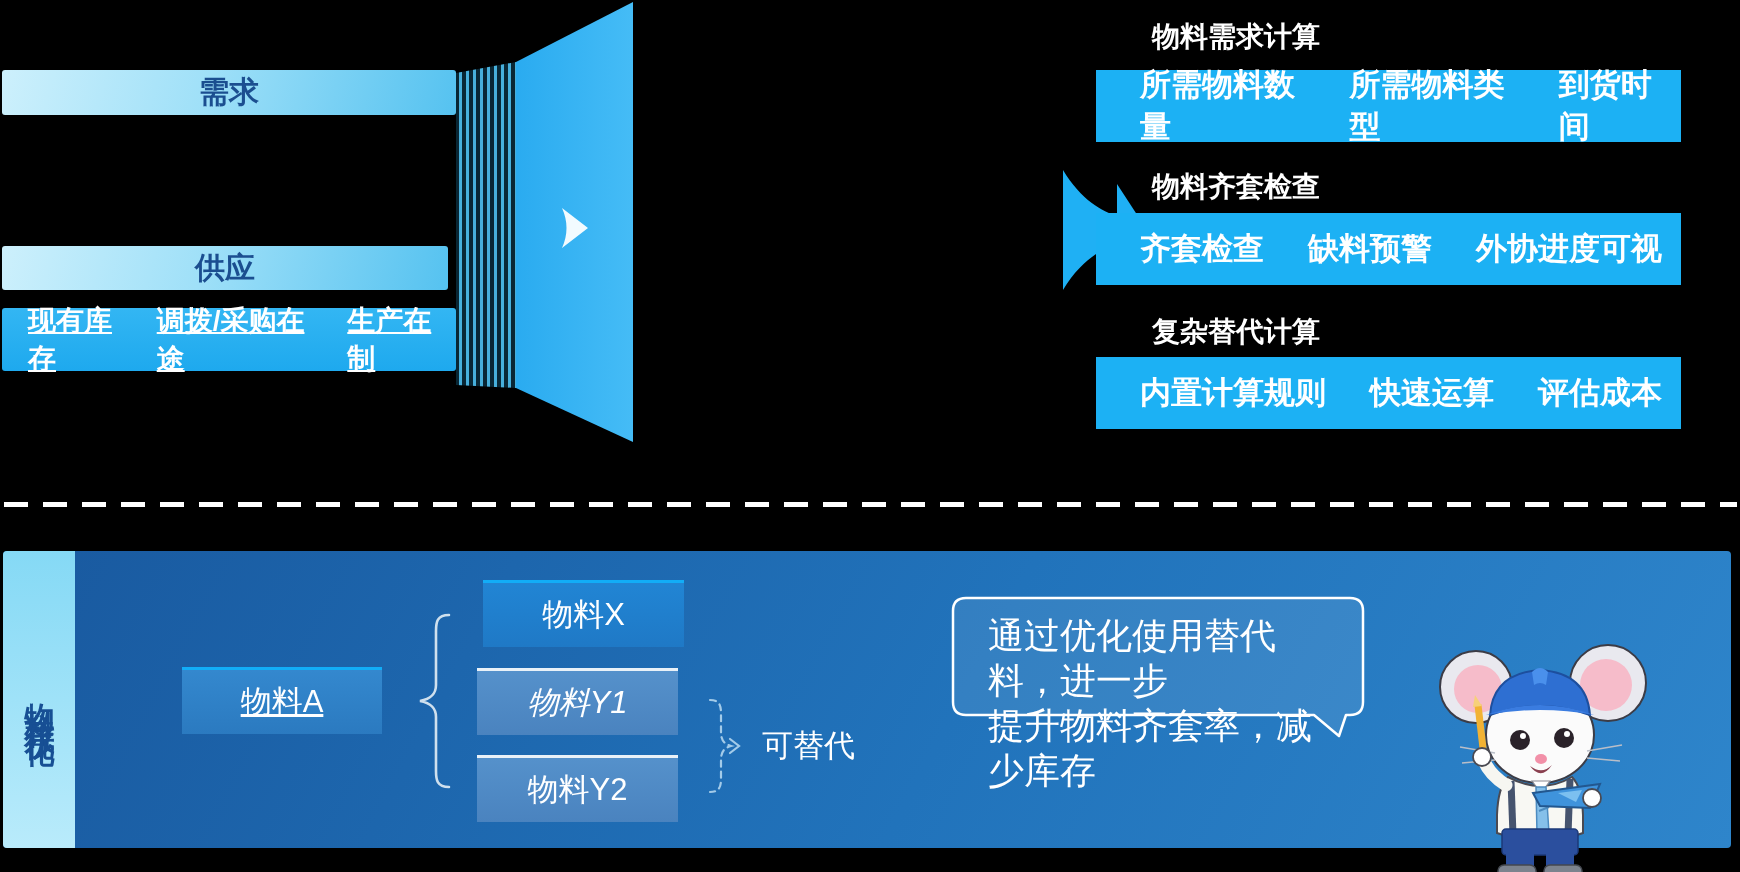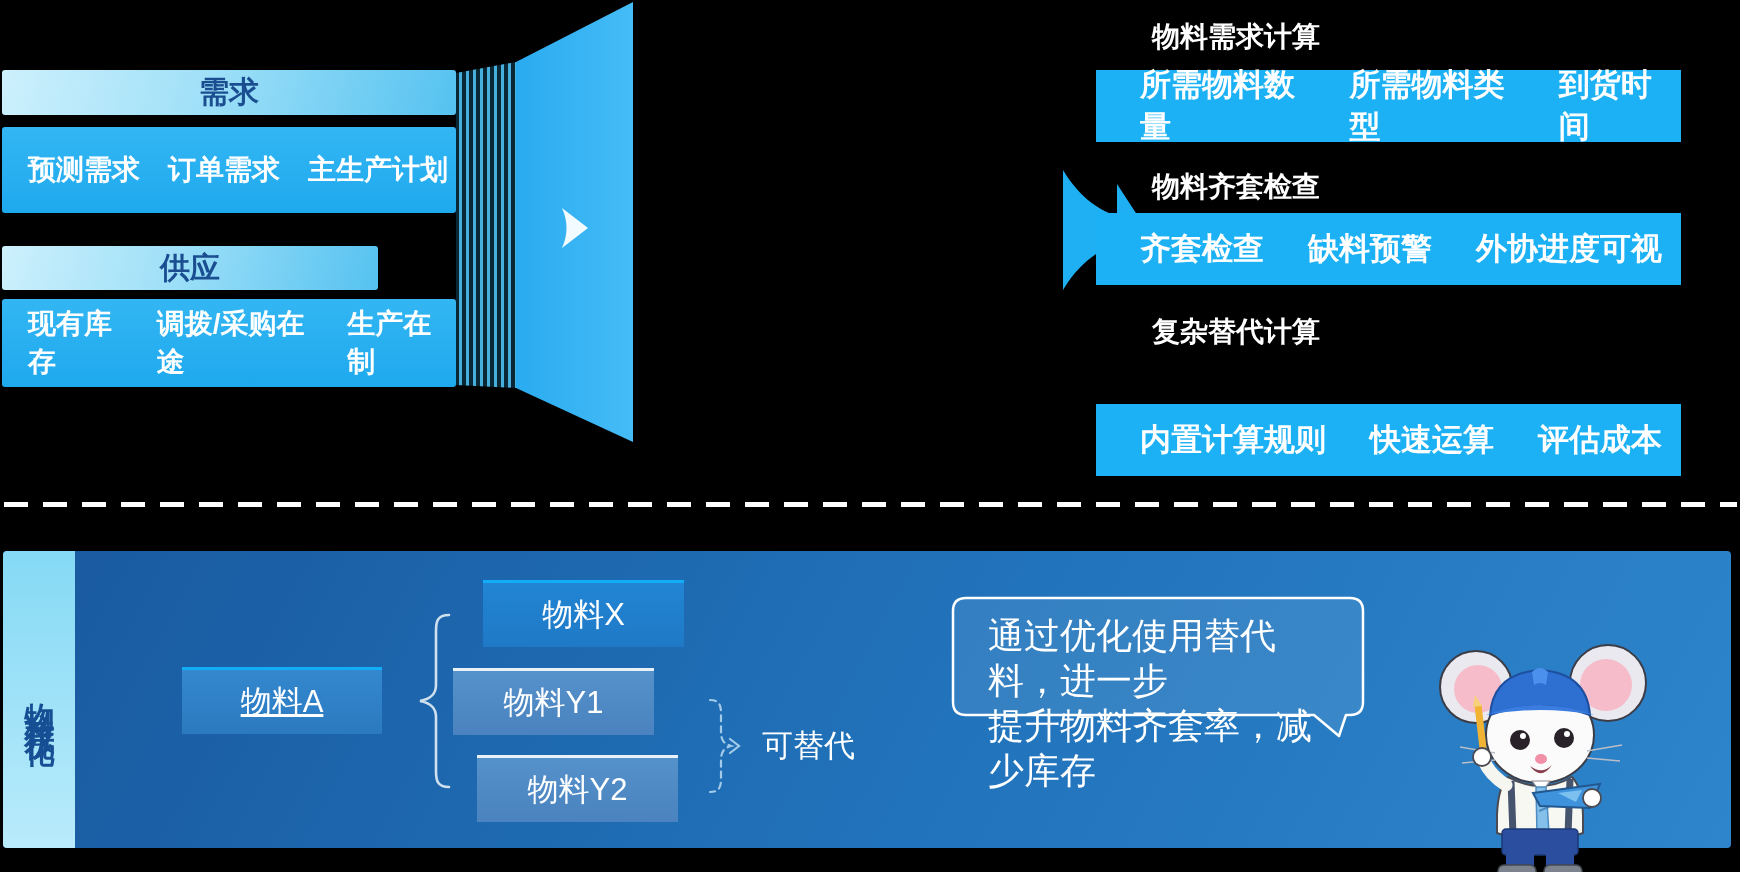--- a/index.html
+++ b/index.html
@@ -45,43 +45,36 @@
   .side-strip{left:0;top:0;width:72px;height:297px;border-radius:4px 0 0 4px;
               background:linear-gradient(180deg,#85d9f5,#b9ebfb);
               display:flex;align-items:center;justify-content:center;}
   .side-label{writing-mode:vertical-rl;text-orientation:upright;
               color:#174f94;font-size:30px;font-weight:bold;letter-spacing:7px;}
   .mat-box{width:201px;height:67px;display:flex;align-items:center;justify-content:center;
            color:#fff;font-size:31px;border-top:3px solid #12adf7;box-sizing:border-box;}
   .mat-a{left:179px;top:116px;width:200px;background:linear-gradient(180deg,#3488ce,#2b7ac0);text-decoration:underline;}
   .mat-x{left:480px;top:29px;background:linear-gradient(180deg,#2185d4,#1f79c6);}
   .mat-y{background:linear-gradient(180deg,#5591cb,#4a83bf);border-top:3px solid #e9f1f8;}
-  .mat-y1{left:450px;top:117px;} .mat-y2{left:474px;top:204px;}
+  .mat-y1{left:474px;top:117px;font-style:italic;} .mat-y2{left:474px;top:204px;}
   .sub-label{left:759px;top:178px;height:34px;line-height:34px;color:#fff;font-size:31px;}
   .bubble-text{left:985px;top:62px;width:352px;color:#fff;font-size:36px;line-height:45px;}
 </style>
 </head>
 <body>
 
 <div class="stage">
 
   <div class="abs hdr-bar" style="left:2px;top:70px;width:454px;height:45px;">
     <span>需求</span>
   </div>
-  <div class="abs item-bar" style="left:2px;top:127px;width:454px;height:86px;">
-    <span class="gap28">
-      <span>预测需求</span>
-      <span>订单需求</span>
-      <span>主生产计划</span>
-    </span>
-  </div>
-  <div class="abs hdr-bar" style="left:2px;top:246px;width:376px;height:44px;">
+  <div class="abs hdr-bar" style="left:2px;top:246px;width:446px;height:44px;">
     <span>供应</span>
   </div>
-  <div class="abs item-bar" style="left:2px;top:299px;width:454px;height:88px;">
+  <div class="abs item-bar" style="left:2px;top:308px;width:454px;height:63px;text-decoration:underline;">
     <span class="gap20">
       <span>现有库存</span>
       <span>调拨/采购在途</span>
       <span>生产在制</span>
     </span>
   </div>
 
   <svg class="abs" style="left:450px;top:0;" width="200" height="452" viewBox="0 0 200 452">
     <defs>
       <linearGradient id="funGrad" x1="0" y1="0" x2="1" y2="0">
@@ -111,21 +104,21 @@
   </div>
 
   <div class="abs out-header" style="top:170px;">物料齐套检查</div>
   <div class="abs out-bar g44" style="top:213px;text-align:right;">
     <span>齐套检查</span>
     <span>缺料预警</span>
     <span>外协进度可视</span>
   </div>
 
   <div class="abs out-header" style="top:315px;">复杂替代计算</div>
-  <div class="abs out-bar g44" style="top:357px;margin-top:47px;">
+  <div class="abs out-bar g44" style="top:357px;">
     <span>内置计算规则</span>
     <span>快速运算</span>
     <span>评估成本</span>
   </div>
 
   <div class="abs divider"></div>
 
   <div class="abs bottom-panel">
 
     <div class="abs side-strip">

